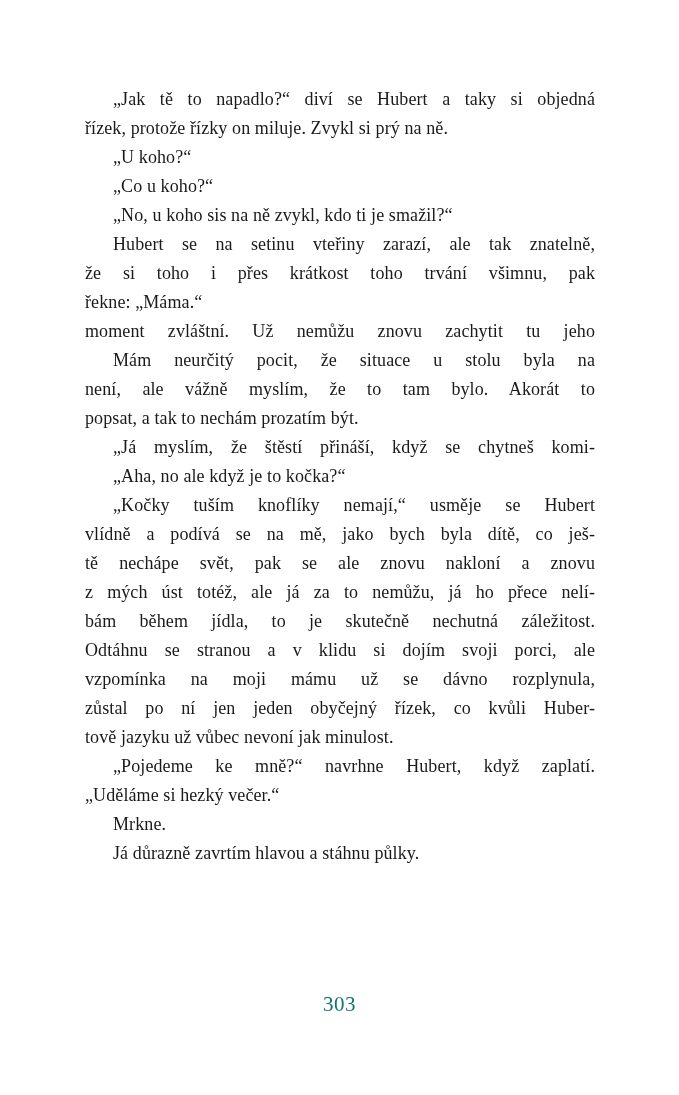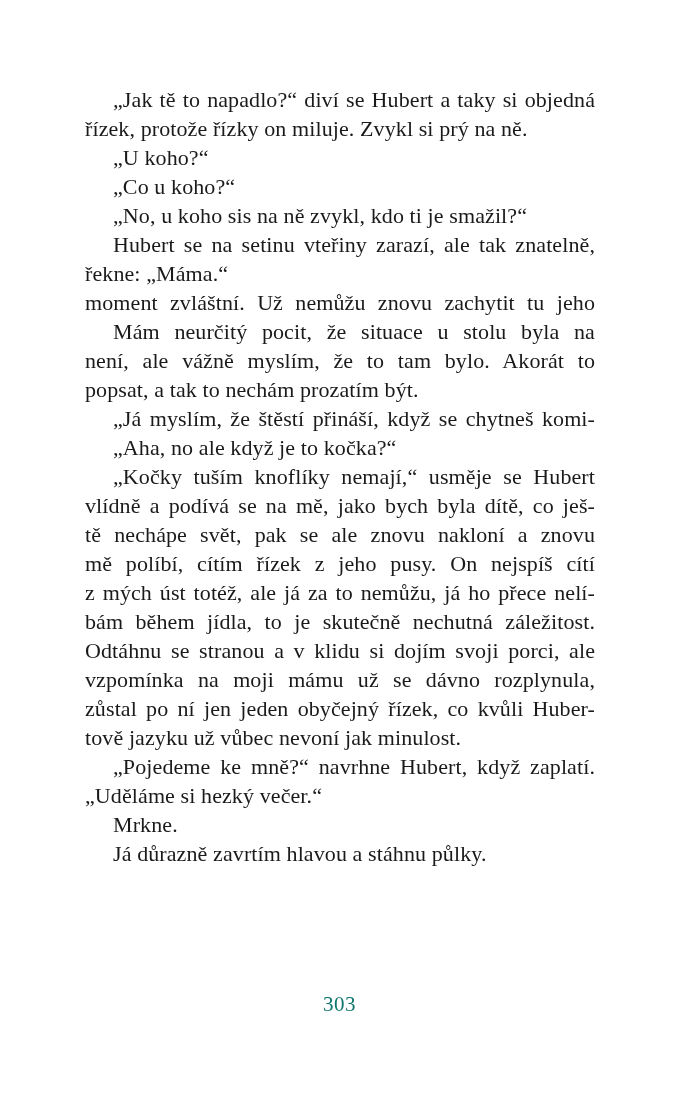--- a/index.html
+++ b/index.html
@@ -20,21 +20,21 @@
     color: #1a1a1a;
     overflow: hidden;
   }
   .text-block {
     position: absolute;
     left: 85px;
     top: 85px;
     width: 510px;
   }
   .line {
-    font-size: 22px;
+    font-size: 18px;
     line-height: 29px;
     height: 29px;
     overflow: hidden;
     letter-spacing: 0.1px;
   }
   .just {
     text-align: justify;
     text-align-last: justify;
   }
   .left {
@@ -59,31 +59,31 @@
 <body>
 
 <div class="page">
   <div class="text-block">
     <div class="line just ind">„Jak tě to napadlo?“ diví se Hubert a taky si objedná</div>
     <div class="line left">řízek, protože řízky on miluje. Zvykl si prý na ně.</div>
     <div class="line left ind">„U koho?“</div>
     <div class="line left ind">„Co u koho?“</div>
     <div class="line left ind">„No, u koho sis na ně zvykl, kdo ti je smažil?“</div>
     <div class="line just ind">Hubert se na setinu vteřiny zarazí, ale tak znatelně,</div>
+    <div class="line just">že si toho i přes krátkost toho trvání všimnu, pak</div>
     <div class="line left">řekne: „Máma.“</div>
     <div class="line just">moment zvláštní. Už nemůžu znovu zachytit tu jeho</div>
     <div class="line just ind">Mám neurčitý pocit, že situace u stolu byla na</div>
     <div class="line just">není, ale vážně myslím, že to tam bylo. Akorát to</div>
     <div class="line left">popsat, a tak to nechám prozatím být.</div>
     <div class="line just ind">„Já myslím, že štěstí přináší, když se chytneš komi-</div>
     <div class="line left ind">„Aha, no ale když je to kočka?“</div>
     <div class="line just ind">„Kočky tuším knoflíky nemají,“ usměje se Hubert</div>
     <div class="line just">vlídně a podívá se na mě, jako bych byla dítě, co ješ-</div>
     <div class="line just">tě nechápe svět, pak se ale znovu nakloní a znovu</div>
-    <div class="line just">mě políbí, cítím řízek z jeho pusy. On nejspíš cítí</div>
     <div class="line just">z mých úst totéž, ale já za to nemůžu, já ho přece nelí-</div>
     <div class="line just">bám během jídla, to je skutečně nechutná záležitost.</div>
     <div class="line just">Odtáhnu se stranou a v klidu si dojím svoji porci, ale</div>
     <div class="line just">vzpomínka na moji mámu už se dávno rozplynula,</div>
     <div class="line just">zůstal po ní jen jeden obyčejný řízek, co kvůli Huber-</div>
     <div class="line left">tově jazyku už vůbec nevoní jak minulost.</div>
     <div class="line just ind">„Pojedeme ke mně?“ navrhne Hubert, když zaplatí.</div>
     <div class="line left">„Uděláme si hezký večer.“</div>
     <div class="line left ind">Mrkne.</div>
     <div class="line left ind">Já důrazně zavrtím hlavou a stáhnu půlky.</div>

